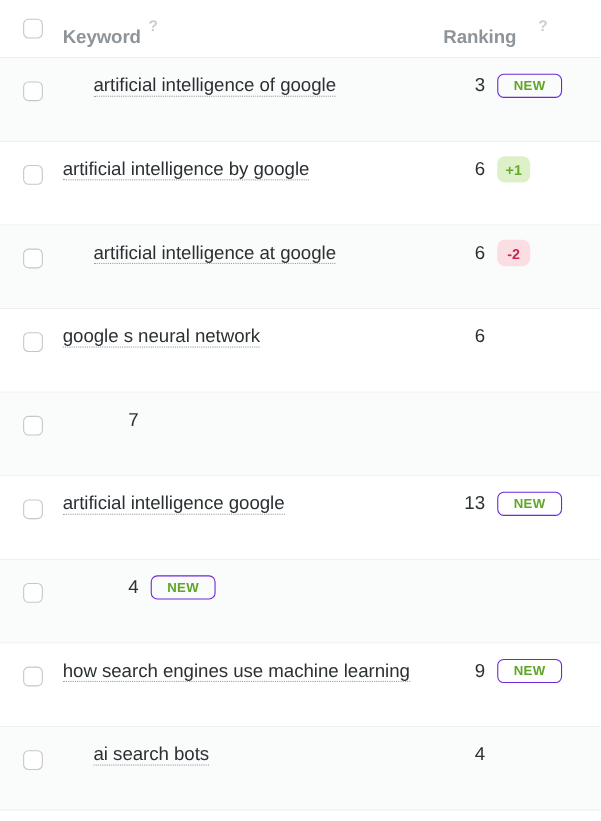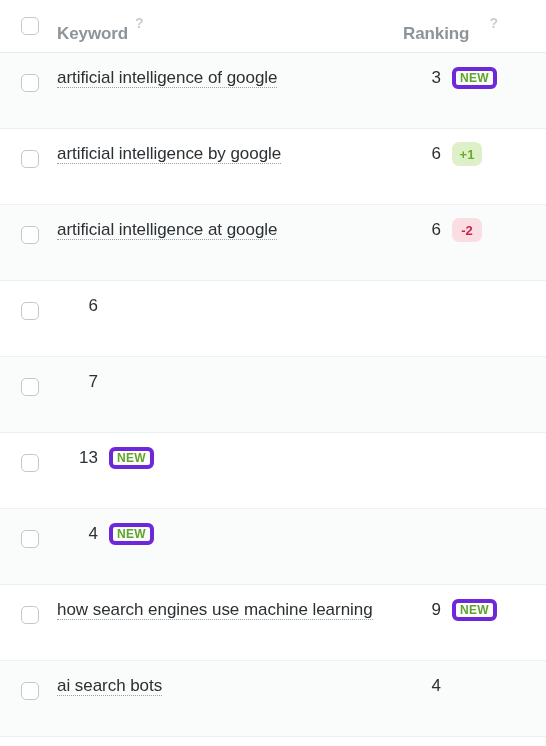--- a/index.html
+++ b/index.html
@@ -87,20 +87,21 @@
     height: 76px;
     box-sizing: border-box;
     display: flex;
     align-items: flex-start;
     border-bottom: 1px solid #edeff1;
     background: #ffffff;
     overflow: hidden;
   }
   .row.alt {
     background: #fafbfb;
+    gap: 28px;
   }
   .cell-check {
     width: 57px;
     flex: 0 0 57px;
     display: flex;
     align-items: flex-start;
     padding-left: 21px;
     padding-top: 21px;
     box-sizing: border-box;
   }
@@ -150,22 +151,22 @@
     display: inline-flex;
     align-items: center;
     justify-content: center;
     font-size: 12px;
     font-weight: bold;
     line-height: 1;
     box-sizing: border-box;
   }
   .badge.new {
     height: 22px;
-    padding: 0 4px;
-    border: 4px solid #6d28d9;
+    padding: 0 14px;
+    border: 1px solid #6d28d9;
     border-radius: 6px;
     color: #5fa528;
     background: transparent;
     letter-spacing: 0.3px;
   }
   .badge.up {
     height: 24px;
     min-width: 30px;
     padding: 0 7px;
     border-radius: 7px;
@@ -236,38 +237,40 @@
           <span class="rank-num">6</span>
           <span class="rank-badge-slot">
             <span class="badge down">-2</span>
           </span>
         </div>
       </div>
       <div class="row">
         <div class="cell-check">
           <span class="checkbox"></span>
         </div>
+        <div class="cell-keyword"><a class="kw-link">google s neural network</a></div>
         <div class="cell-ranking">
           <span class="rank-num">6</span>
           <span class="rank-badge-slot"></span>
         </div>
       </div>
       <div class="row alt">
         <div class="cell-check">
           <span class="checkbox"></span>
         </div>
         <div class="cell-ranking">
           <span class="rank-num">7</span>
           <span class="rank-badge-slot"></span>
         </div>
       </div>
       <div class="row">
         <div class="cell-check">
           <span class="checkbox"></span>
         </div>
+        <div class="cell-keyword"><a class="kw-link">artificial intelligence google</a></div>
         <div class="cell-ranking">
           <span class="rank-num">13</span>
           <span class="rank-badge-slot">
             <span class="badge new">NEW</span>
           </span>
         </div>
       </div>
       <div class="row alt">
         <div class="cell-check">
           <span class="checkbox"></span>

